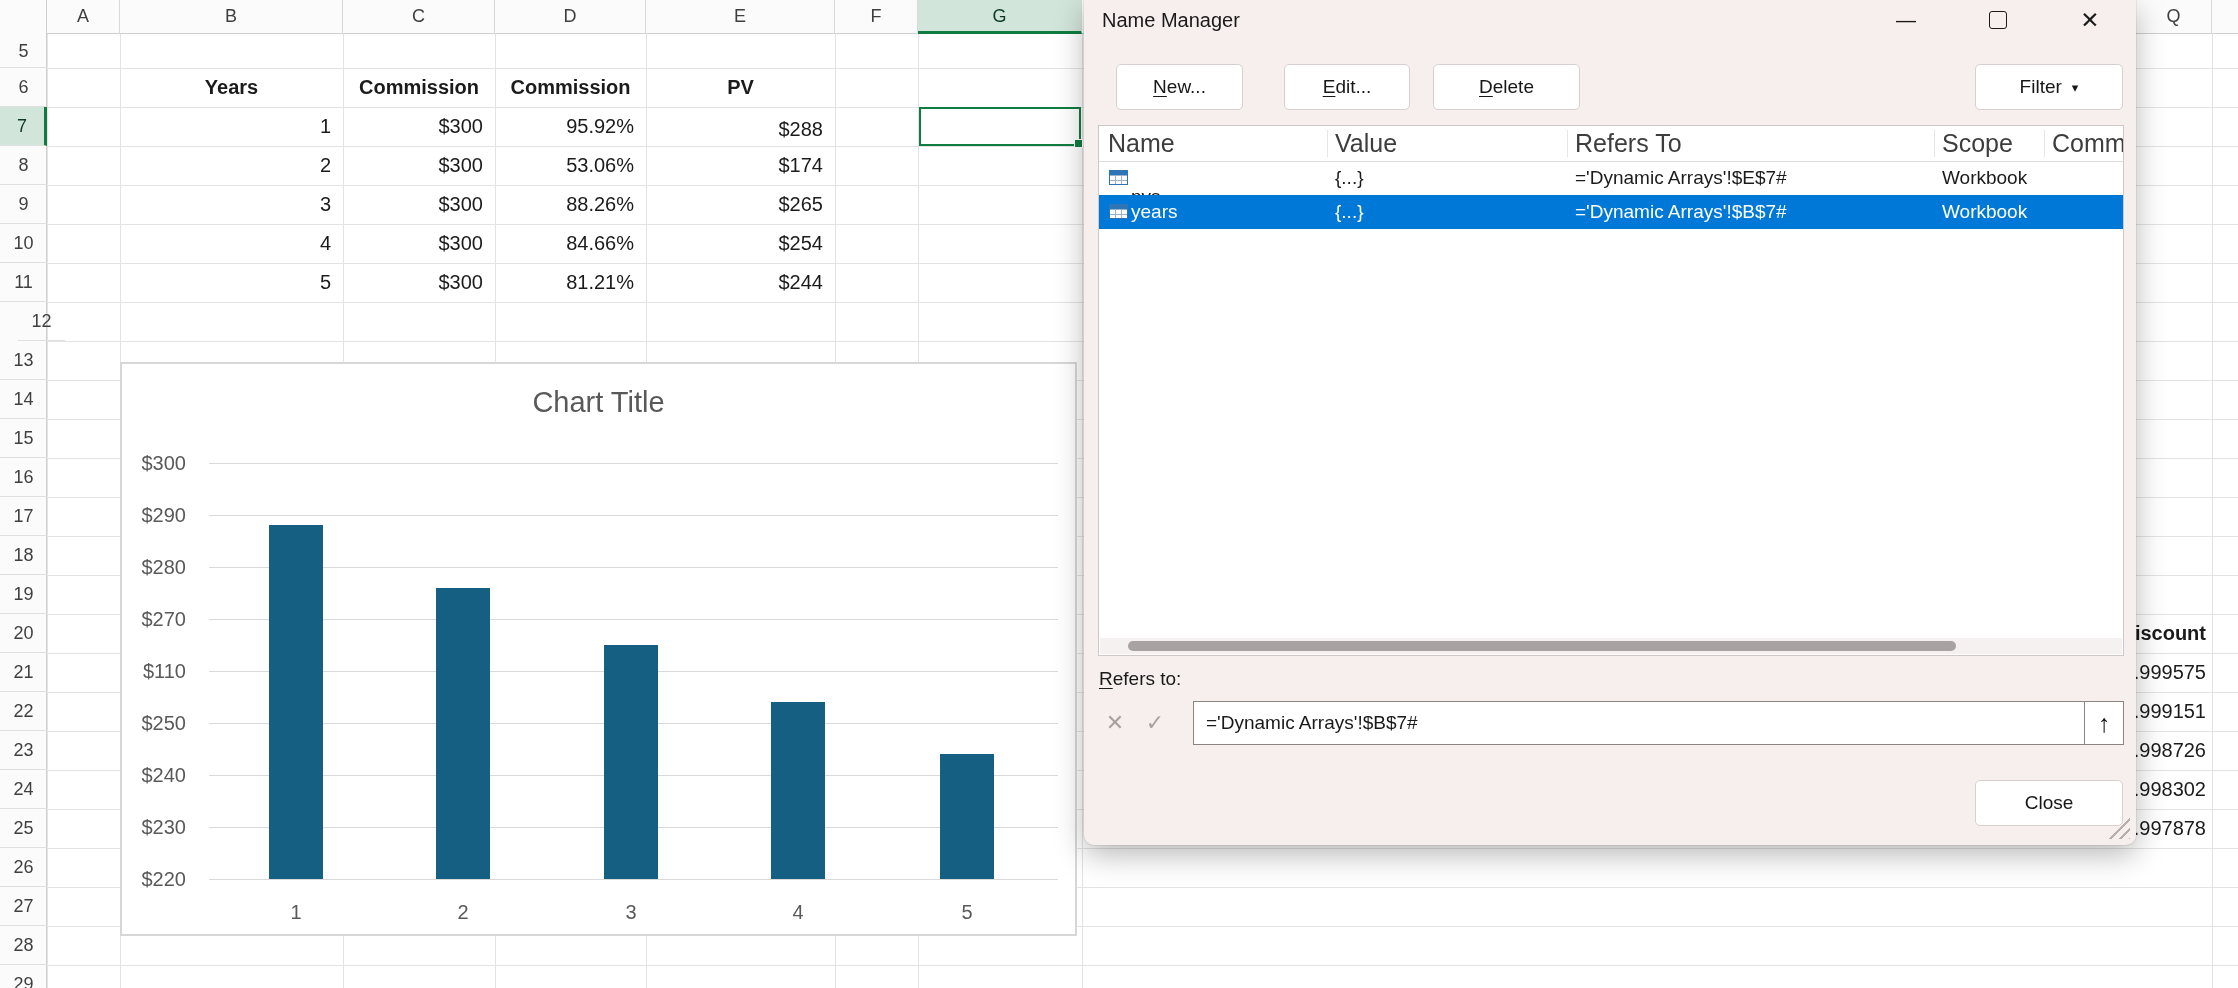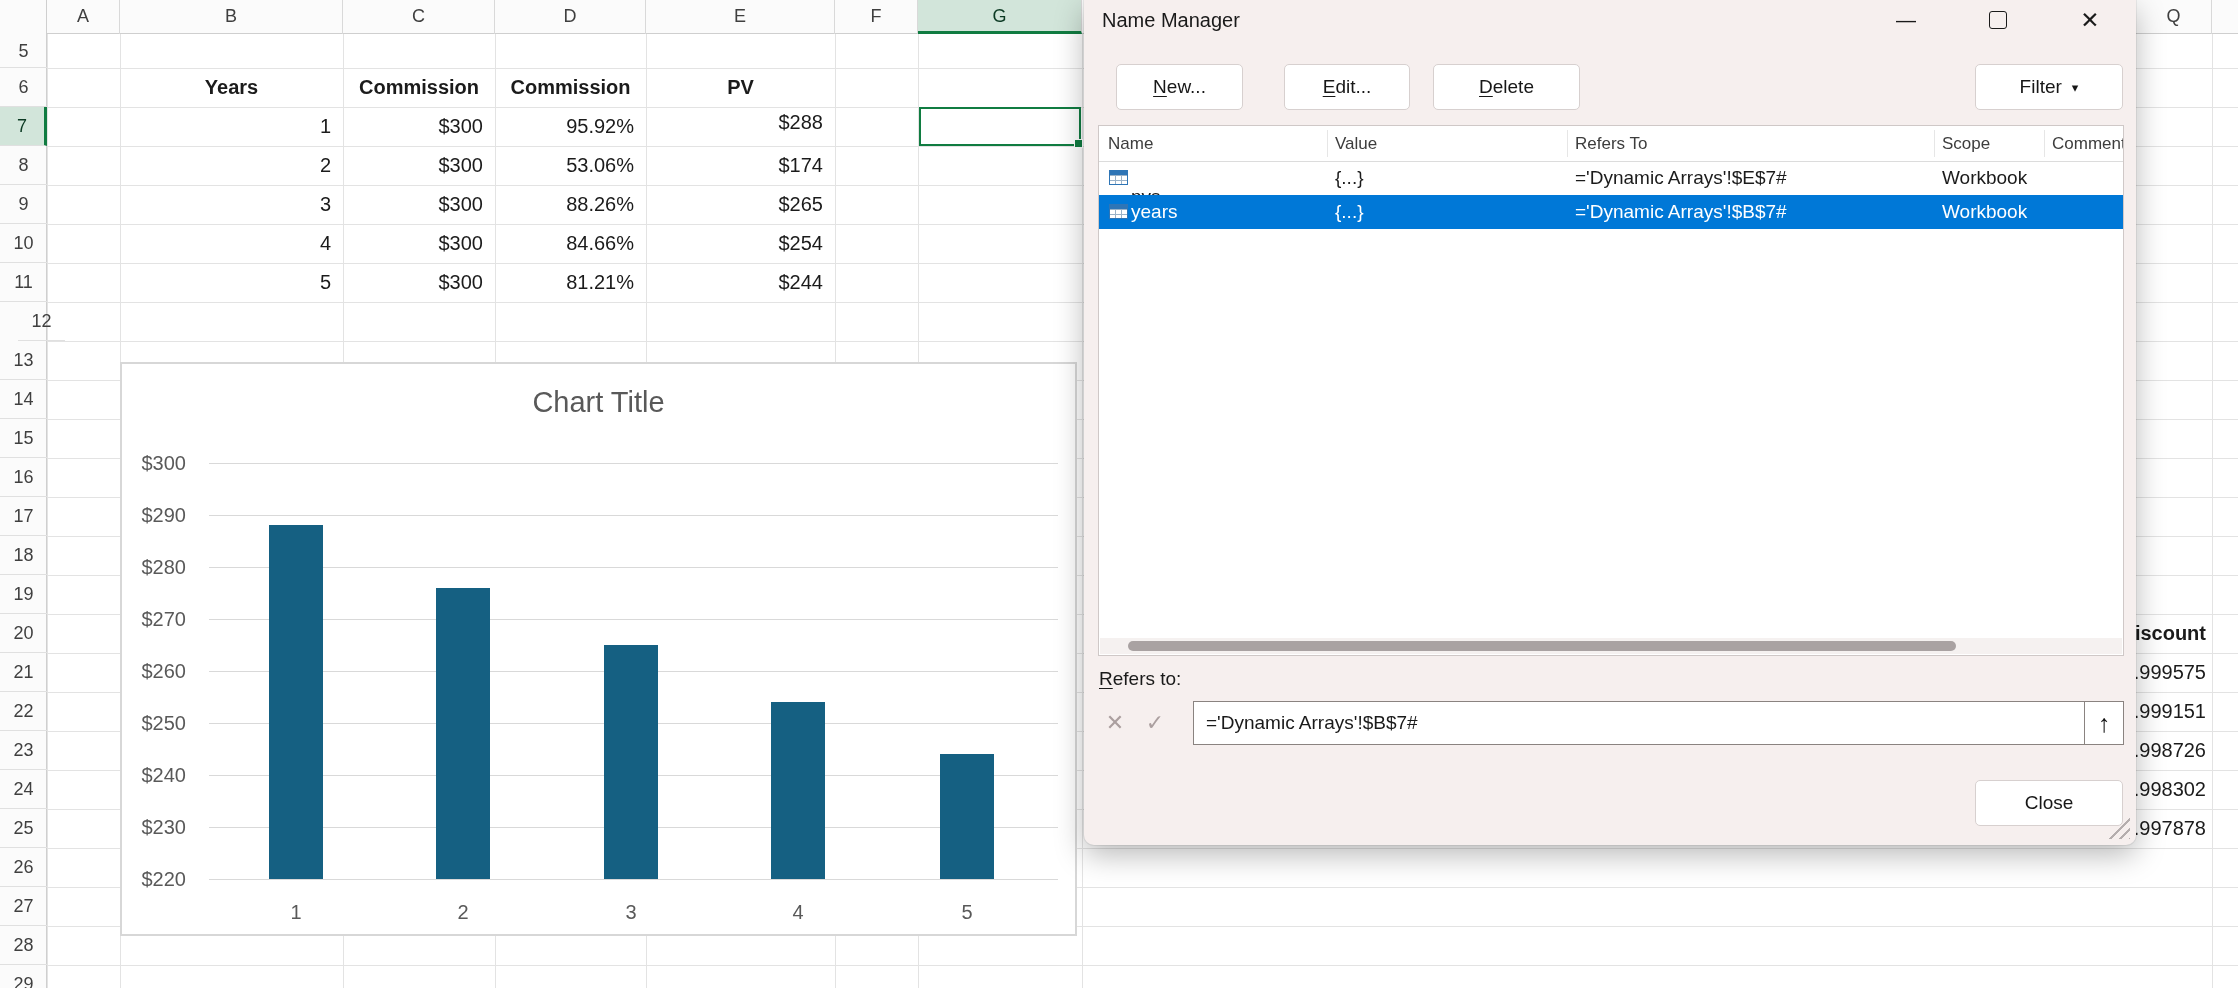--- a/index.html
+++ b/index.html
@@ -64,21 +64,21 @@
   #btn-edit{left:200px;top:64px;width:126px;}
   #btn-delete{left:349px;top:64px;width:147px;}
   #btn-filter{left:891px;top:64px;width:148px;}
   #btn-close{left:891px;top:780px;width:148px;}
   .mn{text-decoration:underline;text-underline-offset:3px;}
   .caret{margin-left:10px;font-size:13px;}
 
   #nm-list{position:absolute;left:14px;top:125px;width:1026px;height:531px;background:#fff;
            border:1px solid #cfc8c7;box-sizing:border-box;overflow:hidden;}
   .nm-head{position:absolute;left:0;right:0;top:0;height:35px;border-bottom:1px solid #dcdcdc;background:#fff;}
-  .nm-hcell{position:absolute;top:0;height:35px;line-height:35px;font-size:17px;color:#3d3d3d;white-space:nowrap;}
+  .nm-hcell{position:absolute;top:0;height:35px;line-height:35px;font-size:25px;color:#3d3d3d;white-space:nowrap;}
   .nm-hsep{position:absolute;top:4px;height:27px;width:1px;background:#e6e6e6;}
   .nm-row{position:absolute;left:0;right:0;height:34px;}
   .nm-row.sel{background:#0078d7;}
   .nm-cell{position:absolute;top:0;height:34px;line-height:34px;font-size:19px;color:#1b1b1b;white-space:nowrap;}
   .nm-row.sel .nm-cell{color:#fff;}
   .nm-icon{position:absolute;left:10px;top:9px;width:19px;height:15px;border:1px solid #2e75b6;box-sizing:border-box;
            background-color:#fff;
            background-image:linear-gradient(#2e75b6 0 4px,rgba(0,0,0,0) 4px),
              repeating-linear-gradient(to right,rgba(0,0,0,0) 0 5px,#9ab2c8 5px 6px),
              repeating-linear-gradient(to bottom,rgba(0,0,0,0) 0 4px,#9ab2c8 4px 5px);}
@@ -139,21 +139,21 @@
       <div class="hline" style="top: 965px;"></div>
     </div>
   <div id="cells">
       <div class="cell head" style="left: 120px; width: 223px; top: 68px;">Years</div>
       <div class="cell head" style="left: 343px; width: 152px; top: 68px;">Commission</div>
       <div class="cell head" style="left: 495px; width: 151px; top: 68px;">Commission</div>
       <div class="cell head" style="left: 646px; width: 189px; top: 68px;">PV</div>
       <div class="cell num" style="left: 120px; width: 223px; top: 107px;">1</div>
       <div class="cell num" style="left: 343px; width: 152px; top: 107px;">$300</div>
       <div class="cell num" style="left: 495px; width: 151px; top: 107px;">95.92%</div>
-      <div class="cell num" style="left: 646px; width: 189px; top: 103px;">$288</div>
+      <div class="cell num" style="left: 646px; width: 189px; top: 110px;">$288</div>
       <div class="cell num" style="left: 120px; width: 223px; top: 146px;">2</div>
       <div class="cell num" style="left: 343px; width: 152px; top: 146px;">$300</div>
       <div class="cell num" style="left: 495px; width: 151px; top: 146px;">53.06%</div>
       <div class="cell num" style="left: 646px; width: 189px; top: 146px;">$174</div>
       <div class="cell num" style="left: 120px; width: 223px; top: 185px;">3</div>
       <div class="cell num" style="left: 343px; width: 152px; top: 185px;">$300</div>
       <div class="cell num" style="left: 495px; width: 151px; top: 185px;">88.26%</div>
       <div class="cell num" style="left: 646px; width: 189px; top: 185px;">$265</div>
       <div class="cell num" style="left: 120px; width: 223px; top: 224px;">4</div>
       <div class="cell num" style="left: 343px; width: 152px; top: 224px;">$300</div>
@@ -197,21 +197,21 @@
         <div class="xlab" style="left: 87px;">1</div>
         <div class="xlab" style="left: 254px;">2</div>
         <div class="xlab" style="left: 422px;">3</div>
         <div class="xlab" style="left: 589px;">4</div>
         <div class="xlab" style="left: 758px;">5</div>
       </div>
   <div class="ylab" style="top: 502px;">$220</div>
       <div class="ylab" style="top: 450px;">$230</div>
       <div class="ylab" style="top: 398px;">$240</div>
       <div class="ylab" style="top: 346px;">$250</div>
-      <div class="ylab" style="top: 294px;">$260</div>
+      <div class="ylab" style="top: 294px;">$110</div>
       <div class="ylab" style="top: 242px;">$270</div>
       <div class="ylab" style="top: 190px;">$280</div>
       <div class="ylab" style="top: 138px;">$290</div>
       <div class="ylab" style="top: 86px;">$300</div>
     </div>
 
   <div id="col-headers">
     <div class="corner">
       <span class="tri"></span>
     </div>

